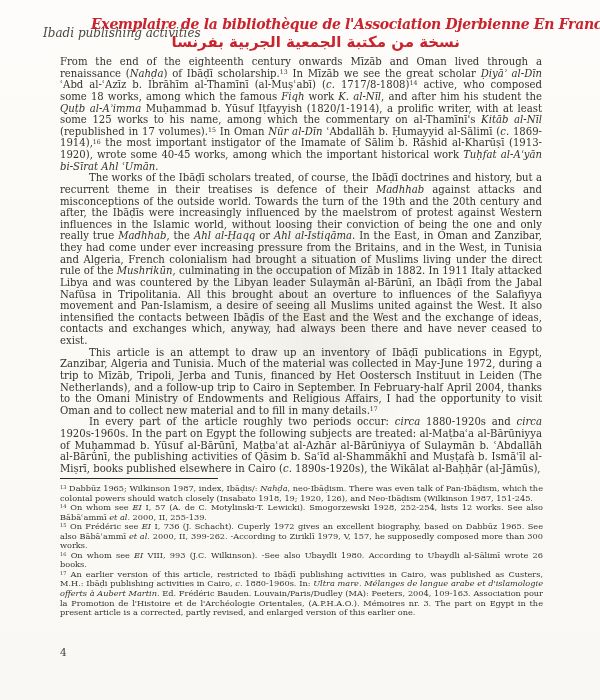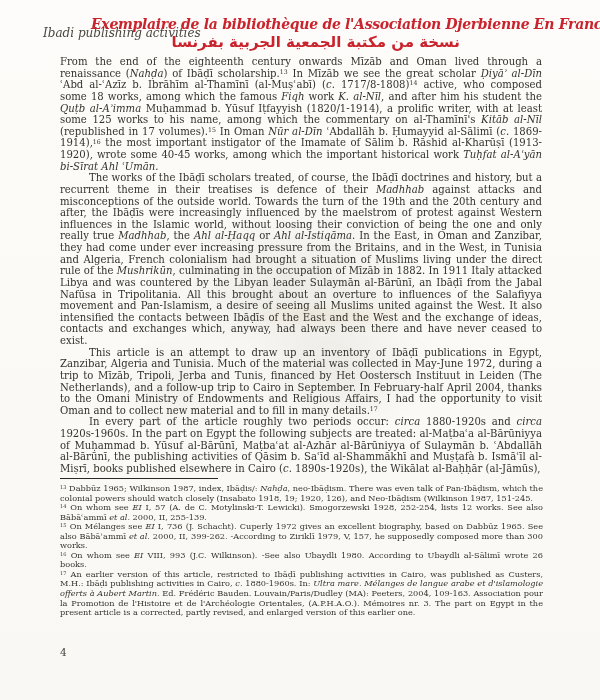--- a/index.html
+++ b/index.html
@@ -86,20 +86,20 @@
       <p class="indent"><span>The works of the Ibāḍī scholars treated, of course, the Ibāḍī doctrines and history, but a recurrent theme in their treatises is defence of their </span><em>Madhhab</em><span> against attacks and misconceptions of the outside world. Towards the turn of the 19th and the 20th century and after, the Ibāḍīs were increasingly influenced by the maelstrom of protest against Western influences in the Islamic world, without loosing their conviction of being the one and only really true </span><em>Madhhab</em><span>, the </span><em>Ahl al-Ḥaqq</em><span> or </span><em>Ahl al-Istiqāma</em><span>. In the East, in Oman and Zanzibar, they had come under ever increasing pressure from the Britains, and in the West, in Tunisia and Algeria, French colonialism had brought a situation of Muslims living under the direct rule of the </span><em>Mushrikūn</em><span>, culminating in the occupation of Mīzāb in 1882. In 1911 Italy attacked Libya and was countered by the Libyan leader Sulaymān al-Bārūnī, an Ibāḍī from the Jabal Nafūsa in Tripolitania. All this brought about an overture to influences of the Salafiyya movement and Pan-Islamism, a desire of seeing all Muslims united against the West. It also intensified the contacts between Ibāḍīs of the East and the West and the exchange of ideas, contacts and exchanges which, anyway, had always been there and have never ceased to exist.</span></p>
       <p class="indent"><span>This article is an attempt to draw up an inventory of Ibāḍī publications in Egypt, Zanzibar, Algeria and Tunisia. Much of the material was collected in May-June 1972, during a trip to Mīzāb, Tripoli, Jerba and Tunis, financed by Het Oostersch Instituut in Leiden (The Netherlands), and a follow-up trip to Cairo in September. In February-half April 2004, thanks to the Omani Ministry of Endowments and Religious Affairs, I had the opportunity to visit Oman and to collect new material and to fill in many details.</span><sup>17</sup></p>
       <p class="indent"><span>In every part of the article roughly two periods occur: </span><em>circa</em><span> 1880-1920s and </span><em>circa</em><span> 1920s-1960s. In the part on Egypt the following subjects are treated: al-Maṭbaʿa al-Bārūniyya of Muḥammad b. Yūsuf al-Bārūnī, Maṭbaʿat al-Azhār al-Bārūniyya of Sulaymān b. ʿAbdallāh al-Bārūnī, the publishing activities of Qāsim b. Saʿīd al-Shammākhī and Muṣṭafà b. Ismāʿīl al-Miṣrī, books published elsewhere in Cairo (</span><em>c.</em><span> 1890s-1920s), the Wikālat al-Baḥḥār (al-Jāmūs),</span></p>
     </div>
 
   <div class="fn-separator"></div>
 
   <div class="footnotes">
       <div class="footnote"><sup>13</sup> <span>Dabbūz 1965; Wilkinson 1987, index, Ibāḍis/: </span><em>Nahḍa</em><span>, neo-Ibāḍism. There was even talk of Pan-Ibāḍism, which the colonial powers should watch closely (Insabato 1918, 19; 1920, 126), and Neo-Ibāḍism (Wilkinson 1987, 151-245.</span></div>
       <div class="footnote"><sup>14</sup> <span>On whom see </span><em>EI</em><span> I, 57 (A. de C. Motylinski-T. Lewicki).  Smogorzewski 1928, 252-254, lists 12 works. See also Bābāʿammī </span><em>et al.</em><span> 2000, II, 255-139.</span></div>
-      <div class="footnote"><sup>15</sup> <span>On Mélanges see </span><em>EI</em><span> I, 736 (J. Schacht). Cuperly 1972 gives an excellent biography, based on Dabbūz 1965. See also Bābāʿammī </span><em>et al.</em><span> 2000, II, 399-262. -According to Ziriklī 1979, V, 157, he supposedly composed more than 300 works.</span></div>
+      <div class="footnote"><sup>15</sup> <span>On Frédéric see </span><em>EI</em><span> I, 736 (J. Schacht). Cuperly 1972 gives an excellent biography, based on Dabbūz 1965. See also Bābāʿammī </span><em>et al.</em><span> 2000, II, 399-262. -According to Ziriklī 1979, V, 157, he supposedly composed more than 300 works.</span></div>
       <div class="footnote"><sup>16</sup> <span>On whom see </span><em>EI</em><span> VIII, 993 (J.C. Wilkinson). -See also Ubaydli 1980. According to Ubaydli al-Sālimī wrote 26 books.</span></div>
       <div class="footnote"><sup>17</sup> <span>An earlier version of this article, restricted to Ibāḍī publishing activities in Cairo, was published as Custers, M.H.: Ibāḍi publishing activities in Cairo, </span><em>c.</em><span> 1880-1960s. In: </span><em>Ultra mare. Mélanges de langue arabe et d'islamologie offerts à Aubert Martin.</em><span> Ed. Frédéric Bauden. Louvain/Paris/Dudley (MA): Peeters, 2004, 109-163. Association pour la Promotion de l'Histoire et de l'Archéologie Orientales, (A.P.H.A.O.). Mémoires nr. 3. The part on Egypt in the present article is a corrected, partly revised, and enlarged version of this earlier one.</span></div>
     </div>
 
   <div class="page-number">4</div>
 
 </div>
 
 </body></html>

